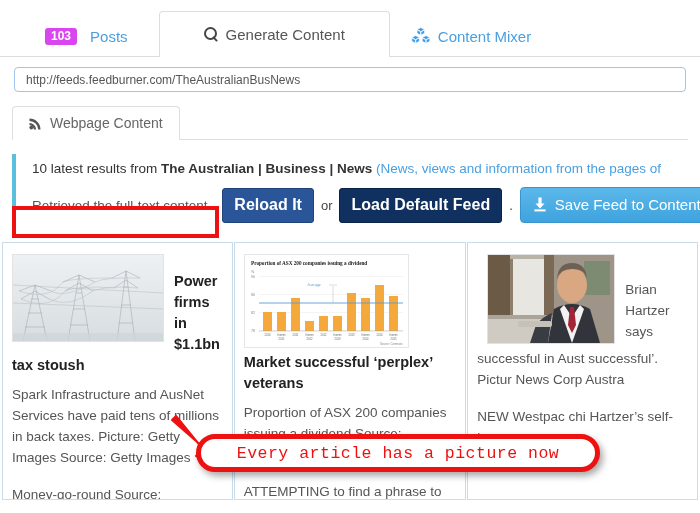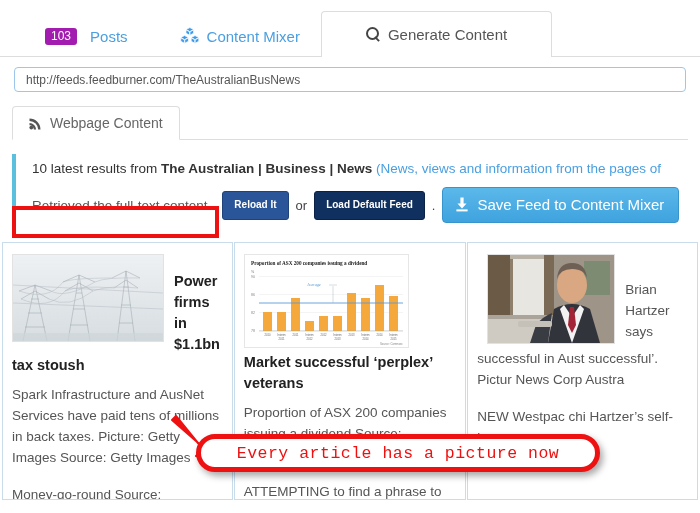--- a/index.html
+++ b/index.html
@@ -50,24 +50,24 @@
     border-top-left-radius: 4px;
     border-top-right-radius: 4px;
     color: #555;
     margin-bottom: -1px;
     height: 46px;
     padding: 0 44px;
   }
   .tab.t-posts { padding: 0 30px 0 14px; }
   .tab.t-mixer { padding: 0 20px; }
   .badge {
-    background: #a21caf;
+    background: #d946ef;
     color: #fff;
     font-size: 12px;
-    font-weight: normal;
+    font-weight: bold;
     border-radius: 3px;
     padding: 2px 6px 3px 6px;
     line-height: 1;
     margin-right: 6px;
   }
   .tab-label { line-height: 1; }
 
   .icon-search {
     display: inline-block;
     width: 15px;
@@ -166,21 +166,21 @@
     font-size: 13.5px;
     color: #555;
     padding-right: 4px;
   }
   .btn {
     border: none;
     border-radius: 3px;
     color: #fff;
     font-family: "Liberation Sans", sans-serif;
     font-weight: bold;
-    font-size: 10px;
+    font-size: 16px;
     cursor: pointer;
     white-space: nowrap;
     line-height: 1;
   }
   .btn-reload {
     background: #2a5699;
     padding: 8px 11px 9px 11px;
     border: 1px solid #1e4279;
   }
   .btn-default {
@@ -293,44 +293,44 @@
   }
 </style>
 </head>
 <body>
 
 <div class="tabbar">
 
   <div class="tab t-posts">
     <span class="badge">103</span>
     <span class="tab-label">Posts</span>
+  </div>
+
+  <div class="tab active">
+    <span class="icon-search"></span>
+    <span class="tab-label">Generate Content</span>
   </div>
 
   <div class="tab t-mixer">
     <span class="icon-cubes">
       <svg viewBox="0 0 20 18" width="20" height="18">
         <g fill="#3d9be9" stroke="#ffffff" stroke-width="0.7">
           <path d="M9.8 0.6 L13.6 2.6 L9.8 4.6 L6 2.6 Z"></path>
           <path d="M6 2.9 L9.6 4.8 L9.6 8.2 L6 6.3 Z"></path>
           <path d="M10.0 4.8 L13.6 2.9 L13.6 6.3 L10.0 8.2 Z"></path>
           <path d="M4.6 8.6 L8.4 10.6 L4.6 12.6 L0.8 10.6 Z"></path>
           <path d="M0.8 10.9 L4.4 12.8 L4.4 16.2 L0.8 14.3 Z"></path>
           <path d="M4.8 12.8 L8.4 10.9 L8.4 14.3 L4.8 16.2 Z"></path>
           <path d="M15.0 8.6 L18.8 10.6 L15.0 12.6 L11.2 10.6 Z"></path>
           <path d="M11.2 10.9 L14.8 12.8 L14.8 16.2 L11.2 14.3 Z"></path>
           <path d="M15.2 12.8 L18.8 10.9 L18.8 14.3 L15.2 16.2 Z"></path>
         </g>
       </svg>
     </span>
     <span class="tab-label">Content Mixer</span>
-  </div>
-
-  <div class="tab active">
-    <span class="icon-search"></span>
-    <span class="tab-label">Generate Content</span>
   </div>
 </div>
 
 <div class="url-row">
   <input class="url-input" type="text" value="http://feeds.feedburner.com/TheAustralianBusNews" style="">
 </div>
 
 <div class="subtabbar">
   <div class="subtab">
     <span class="icon-rss">

